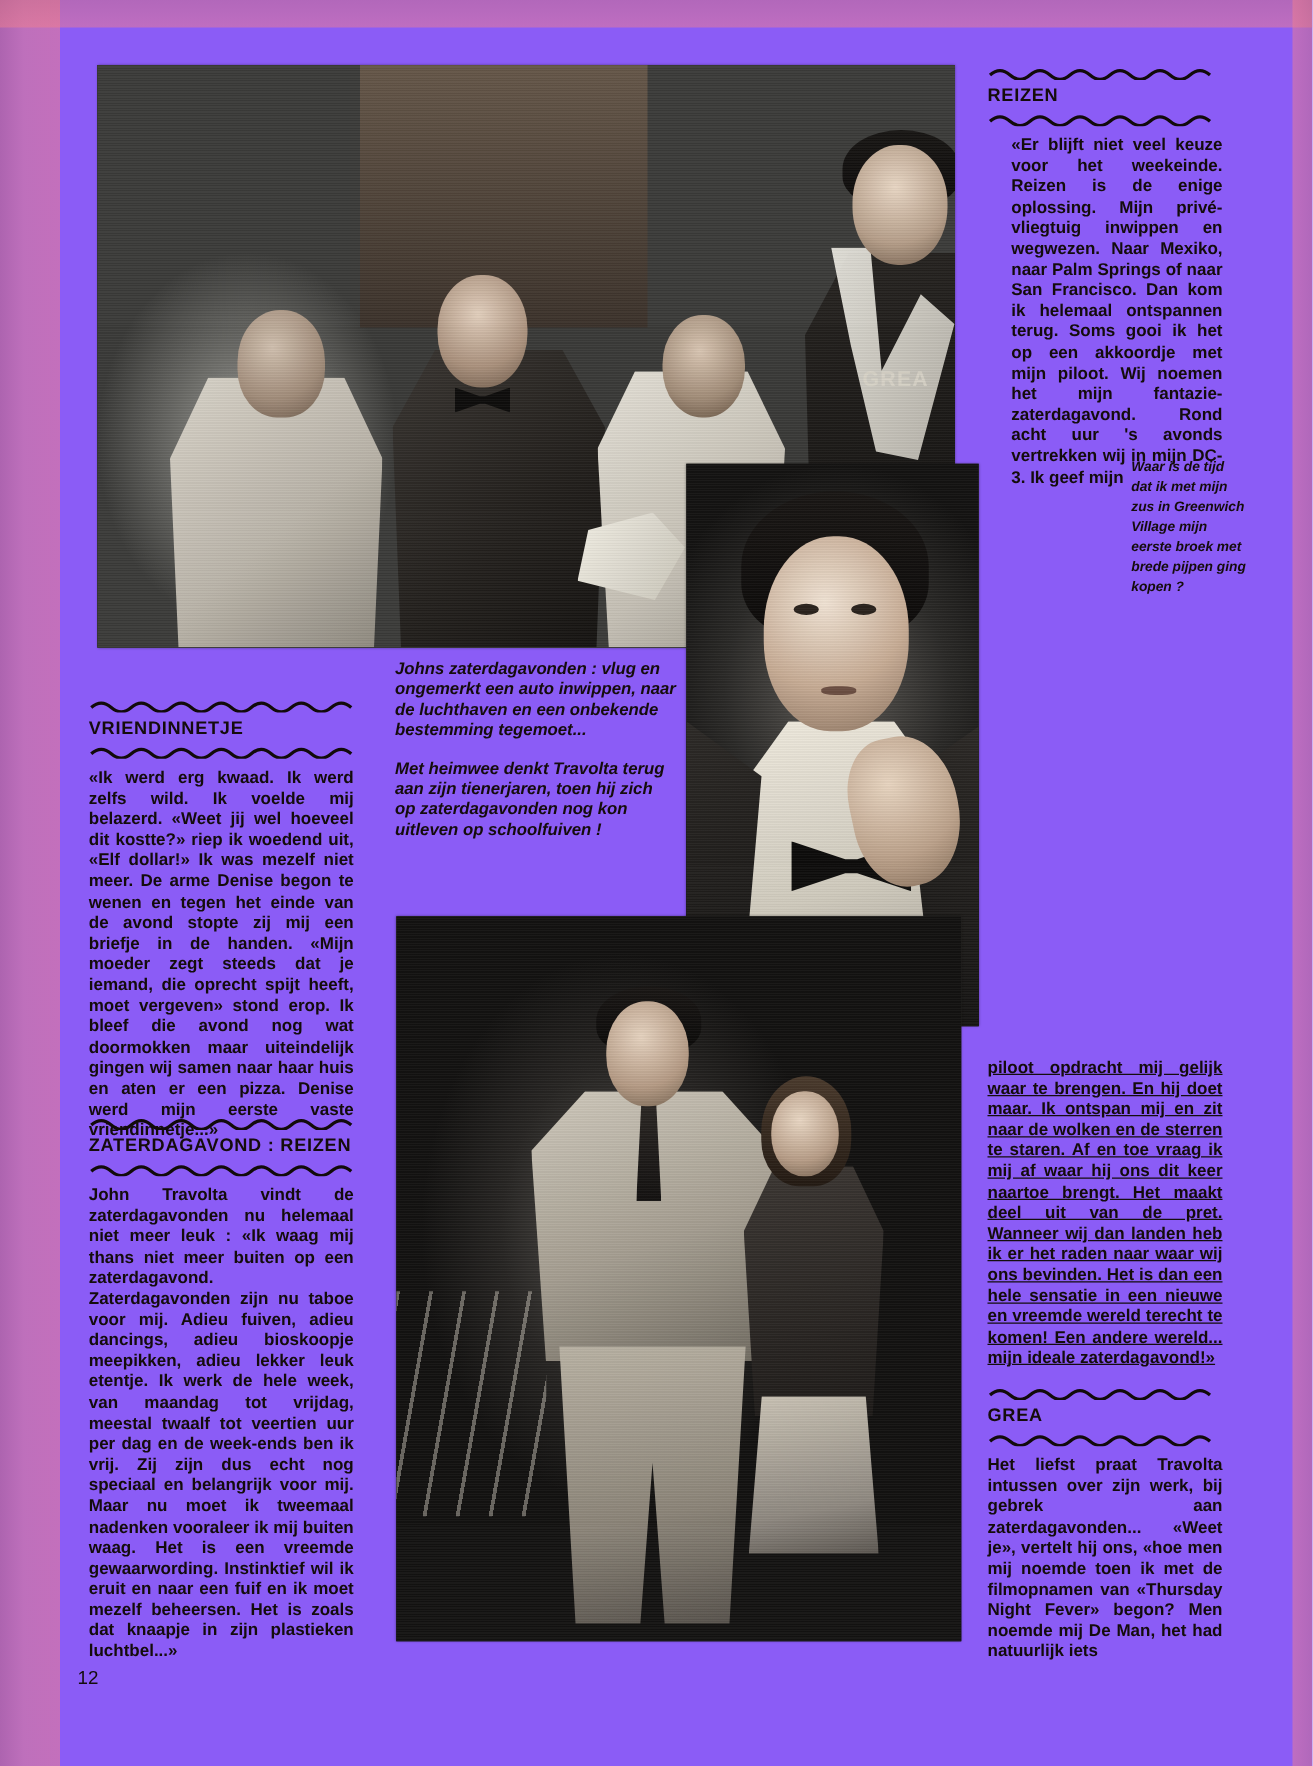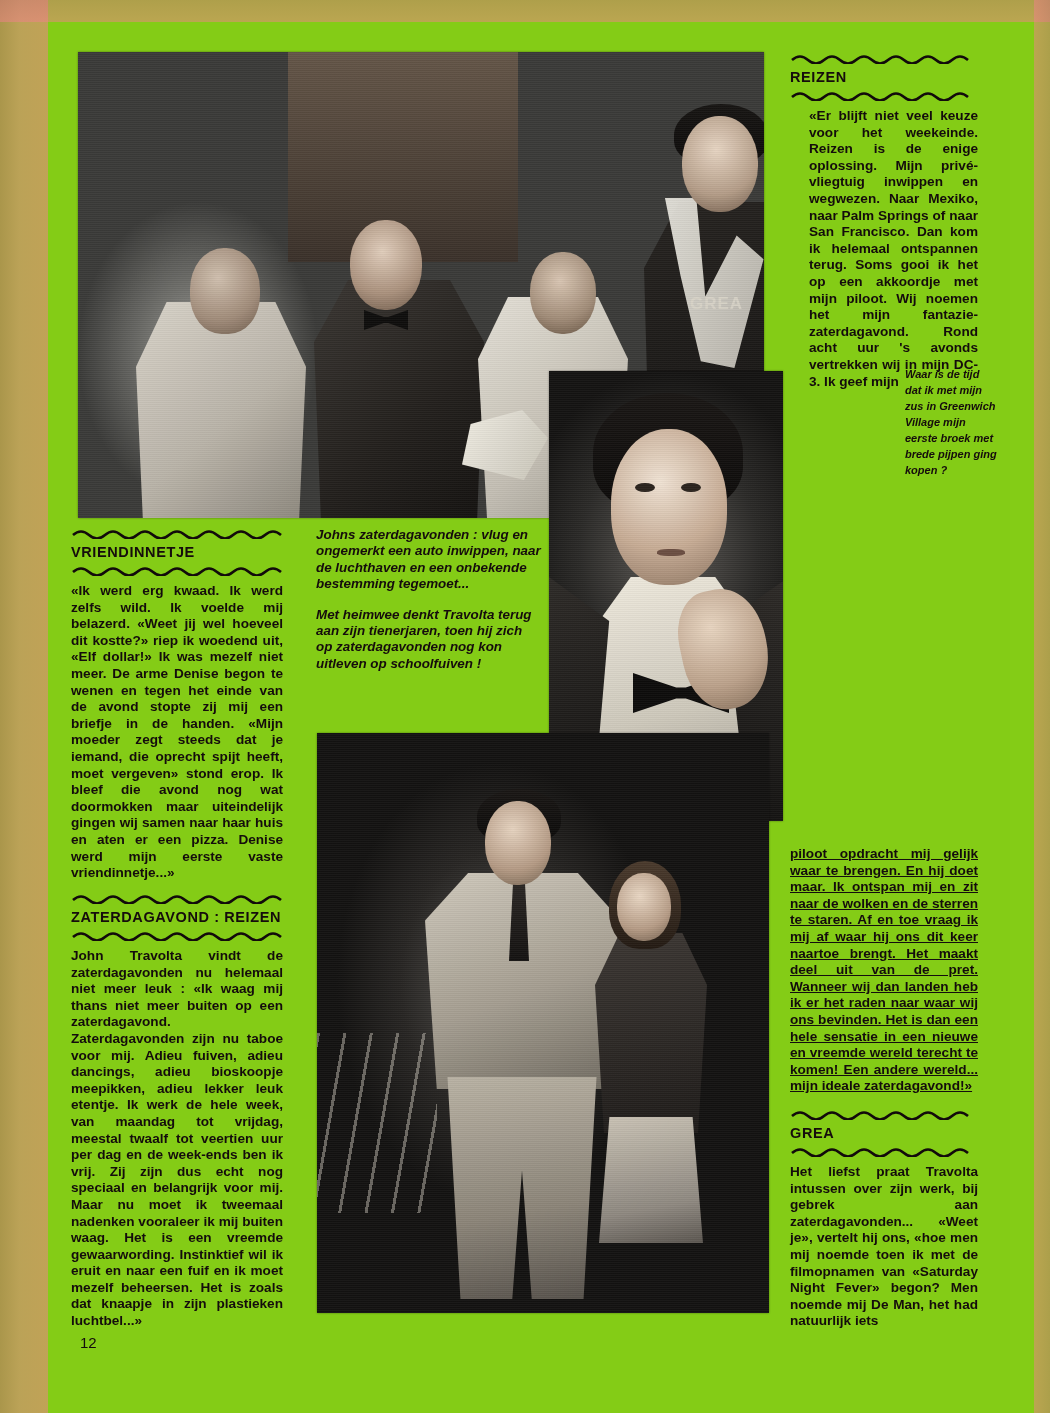--- a/index.html
+++ b/index.html
@@ -7,21 +7,21 @@
     padding: 0;
     background: #ffffff;
   }
   body {
     font-family: "Liberation Sans", sans-serif;
   }
   .page {
     position: relative;
     width: 1050px;
     height: 1413px;
-    background: #84cc16;
+    background: #8b5cf6;
     overflow: hidden;
   }
   
   .page-edge-left {
     position: absolute;
     left: 0; top: 0; bottom: 0;
     width: 48px;
     background: linear-gradient(to right, #c96a76 0%, #e8808c 40%, #f2808c 100%);
     opacity: .55;
   }
@@ -264,21 +264,21 @@
   .pullquote {
     font-family: "Liberation Sans", sans-serif;
     font-style: italic;
     font-weight: bold;
     font-size: 11px;
     line-height: 16px;
     color: #150c0c;
   }
   .folio {
     position: absolute;
-    left: 80px; top: 1334px;
+    left: 62px; top: 1334px;
     font-family: "Liberation Sans", sans-serif;
     font-size: 15px;
     color: #140c0c;
   }
 </style>
 </head>
 <body>
 
 <div class="page">
   <div class="page-edge-left"></div>
@@ -356,32 +356,32 @@
 
   <div class="col" style="left:790px; top:1108px; width:188px;">
     <svg class="squiggle" width="188" height="12" viewBox="0 0 188 12">
       <path d="M2 8 Q 10 1 18 8 T 34 8 T 50 8 T 66 8 T 82 8 T 98 8 T 114 8 T 130 8 T 146 8 T 162 8 T 178 8" fill="none" stroke="#120b0b" stroke-width="2.6"></path>
     </svg>
     <div class="heading">GREA</div>
     <svg class="squiggle" width="188" height="12" viewBox="0 0 188 12">
       <path d="M2 8 Q 10 1 18 8 T 34 8 T 50 8 T 66 8 T 82 8 T 98 8 T 114 8 T 130 8 T 146 8 T 162 8 T 178 8" fill="none" stroke="#120b0b" stroke-width="2.6"></path>
     </svg>
     <div class="body-text" style="margin-top:7px;">
-      <p>Het liefst praat Travolta intussen over zijn werk, bij gebrek aan zaterdagavonden... «Weet je», vertelt hij ons, «hoe men mij noemde toen ik met de filmopnamen van «Saturday Night Fever» begon? Men noemde mij De Man, het had natuurlijk iets</p>
+      <p>Het liefst praat Travolta intussen over zijn werk, bij gebrek aan zaterdagavonden... «Weet je», vertelt hij ons, «hoe men mij noemde toen ik met de filmopnamen van «Thursday Night Fever» begon? Men noemde mij De Man, het had natuurlijk iets</p>
     </div>
   </div>
 
   <div class="col" style="left:316px; top:527px; width:226px;">
     <div class="caption">
       <p>Johns zaterdagavonden : vlug en ongemerkt een auto inwippen, naar de luchthaven en een onbekende bestemming tegemoet...</p>
       <p>Met heimwee denkt Travolta terug aan zijn tienerjaren, toen hij zich op zaterdagavonden nog kon uitleven op schoolfuiven !</p>
     </div>
   </div>
 
-  <div class="col" style="left:71px; top:527px; width:212px;">
+  <div class="col" style="left:71px; top:558px; width:212px;">
     <svg class="squiggle" width="212" height="12" viewBox="0 0 212 12">
       <path d="M2 8 Q 10 1 18 8 T 34 8 T 50 8 T 66 8 T 82 8 T 98 8 T 114 8 T 130 8 T 146 8 T 162 8 T 178 8 T 194 8 T 210 8" fill="none" stroke="#120b0b" stroke-width="2.6"></path>
     </svg>
     <div class="heading">VRIENDINNETJE</div>
     <svg class="squiggle" width="212" height="12" viewBox="0 0 212 12">
       <path d="M2 8 Q 10 1 18 8 T 34 8 T 50 8 T 66 8 T 82 8 T 98 8 T 114 8 T 130 8 T 146 8 T 162 8 T 178 8 T 194 8 T 210 8" fill="none" stroke="#120b0b" stroke-width="2.6"></path>
     </svg>
     <div class="body-text" style="margin-top:7px;">
       <p>«Ik werd erg kwaad. Ik werd zelfs wild. Ik voelde mij belazerd. «Weet jij wel hoeveel dit kostte?» riep ik woedend uit, «Elf dollar!» Ik was mezelf niet meer. De arme Denise begon te wenen en tegen het einde van de avond stopte zij mij een briefje in de handen. «Mijn moeder zegt steeds dat je iemand, die oprecht spijt heeft, moet vergeven» stond erop. Ik bleef die avond nog wat doormokken maar uiteindelijk gingen wij samen naar haar huis en aten er een pizza. Denise werd mijn eerste vaste vriendinnetje...»</p>
     </div>

